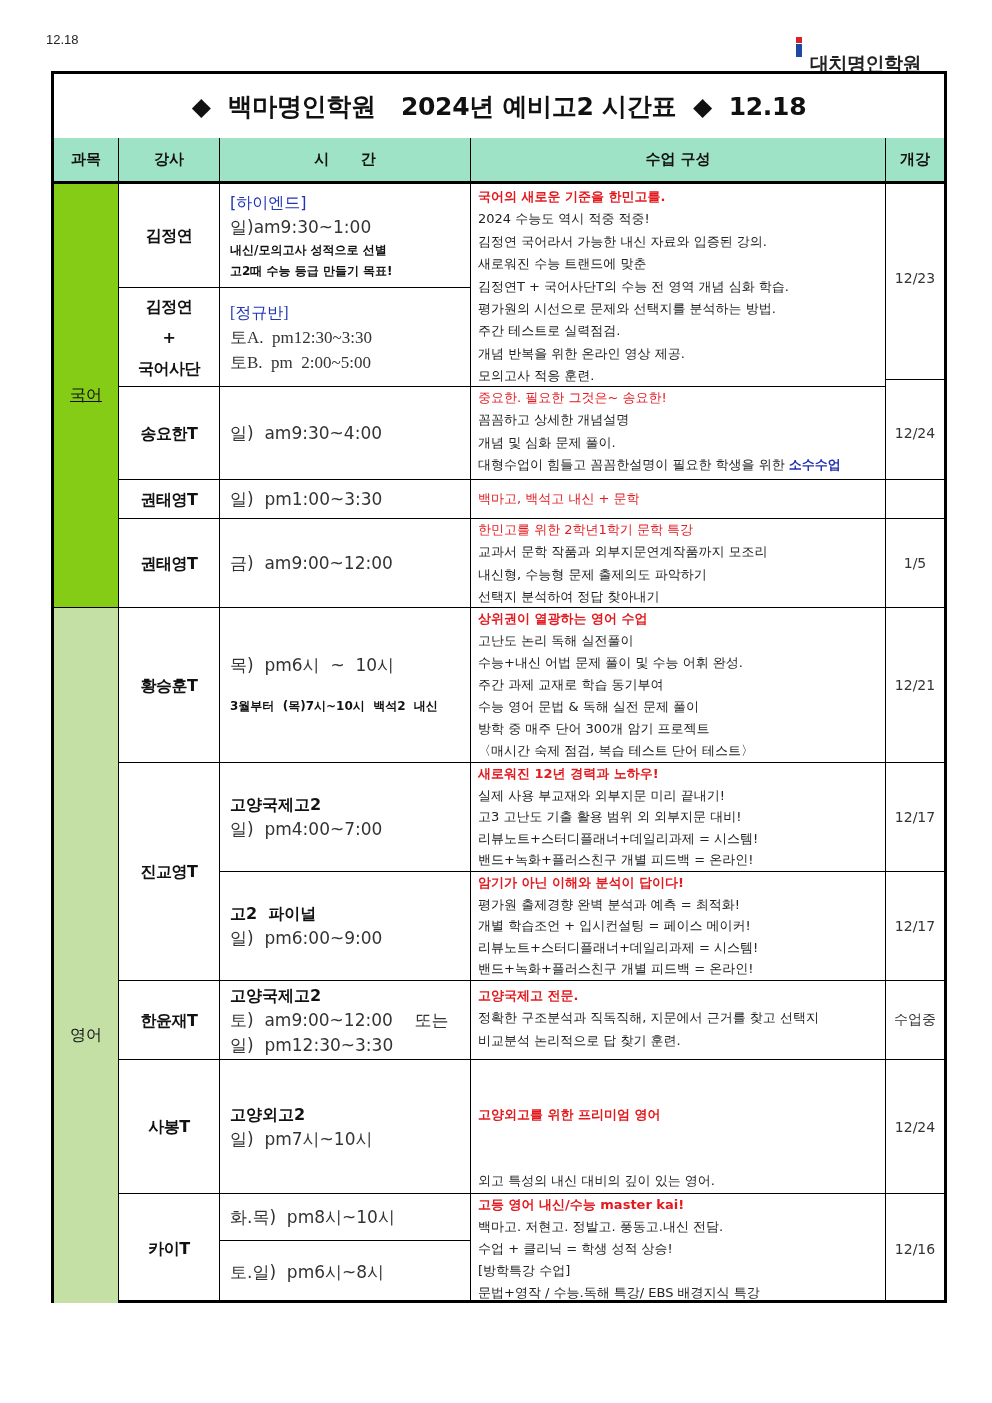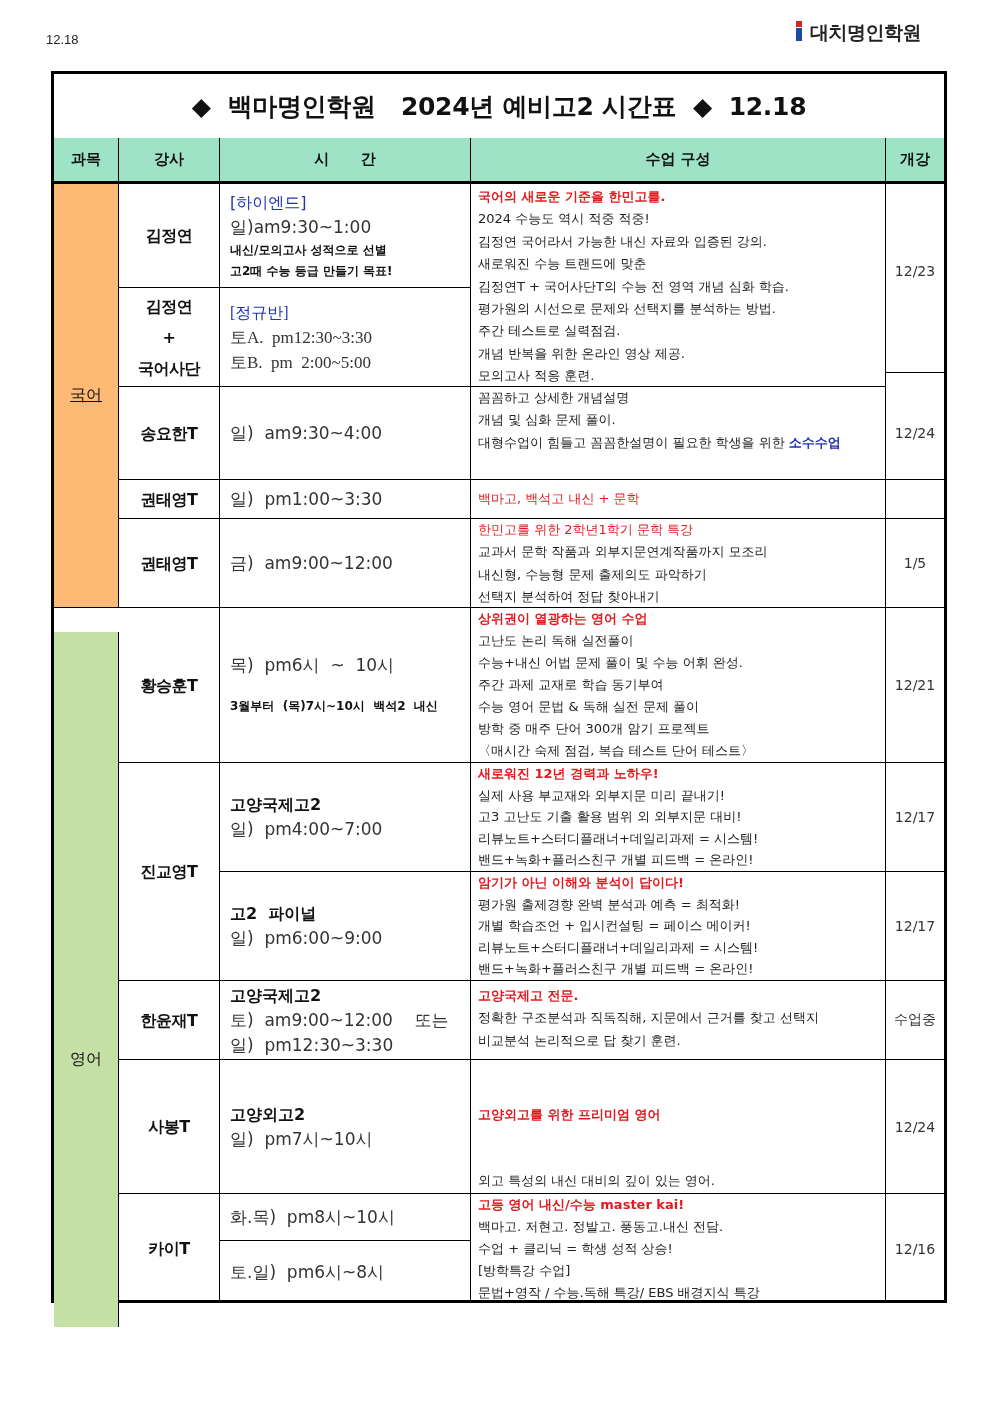--- a/index.html
+++ b/index.html
@@ -3,30 +3,30 @@
 <meta charset="utf-8">
 <style>
   html, body { margin:0; padding:0; background:#ffffff; }
   body { width:992px; height:1403px; position:relative; font-family:"DejaVu Sans", sans-serif; color:#111; overflow:hidden; }
   .date-top { position:absolute; left:46px; top:32px; font-size:13px; color:#222; font-family:"Liberation Sans", sans-serif; }
   .brand { position:absolute; left:792px; top:20px; display:flex; align-items:center; gap:4px; }
   .brand-logo { width:14px; height:24px; position:relative; }
   .brand-logo .r { position:absolute; left:4px; top:0; width:6px; height:6px; background:#d8232a; }
   .brand-logo .b { position:absolute; left:4px; top:7px; width:6px; height:13px; background:#1d4aa0; }
   .brand-logo .g { position:absolute; left:0; top:6px; width:14px; height:18px; background:#9aa0a8; z-index:-1; }
-  .brand-name { font-size:19px; font-weight:bold; color:#222; letter-spacing:-0.5px; }
+  .brand-name { font-size:19px; font-weight:bold; color:#222; letter-spacing:-0.5px;margin-top:31px; }
 
   .sheet { position:absolute; left:51px; top:71px; width:896px; height:1232px; border:3px solid #000; box-sizing:border-box; }
   .title-row { position:absolute; left:0; top:0; width:890px; height:64px; border-bottom:3px solid #000; display:flex; align-items:center; justify-content:center; font-size:25px; font-weight:bold; letter-spacing:-0.3px; }
   .title-row span { white-space:pre; }
 
   .cell { position:absolute; box-sizing:border-box; border-right:1.5px solid #000; border-bottom:1.5px solid #000; overflow:hidden; }
   .hdr { background:#9fe3c7; display:flex; align-items:center; justify-content:center; font-weight:bold; font-size:15px; border-bottom:3px solid #000; }
   .subj { display:flex; align-items:center; justify-content:center; font-size:16px; }
-  .subj-kor { background:#fdba74;text-decoration:underline; }
+  .subj-kor { background:#84cc16;text-decoration:underline; }
   .subj-eng { background:#c5e0a5; }
   .teacher { display:flex; flex-direction:column; align-items:center; justify-content:center; font-size:16px; font-weight:bold; letter-spacing:-0.5px; line-height:31px; }
   .time { padding-left:10px; display:flex; flex-direction:column; justify-content:center; font-size:17px; color:#333; line-height:25px; }
   .time .tag { color:#1f35b5; font-weight:normal; font-size:16px; }
   .time .bold-line { font-weight:bold; font-size:16px; color:#111; }
   .time .small-bold { font-weight:bold; font-size:12px; color:#111; line-height:21px; }
   .desc { padding-left:7px; padding-top:2px; font-size:13px; line-height:22.4px; color:#222; white-space:nowrap; }
   .desc .head { color:#e3191e; font-weight:bold; }
   .desc .head-plain { color:#e3191e; }
   .desc .blue { color:#1f2fb0; font-weight:bold; }
@@ -57,21 +57,21 @@
     <span>12.18</span>
   </div>
 
   <div class="cell hdr" style="left:0;top:64px;width:65px;height:46px;">과목</div>
   <div class="cell hdr" style="left:65px;top:64px;width:101px;height:46px;">강사</div>
   <div class="cell hdr" style="left:166px;top:64px;width:251px;height:46px;white-space:pre;">시      간</div>
   <div class="cell hdr" style="left:417px;top:64px;width:415px;height:46px;">수업 구성</div>
   <div class="cell hdr no-right" style="left:832px;top:64px;width:58px;height:46px;">개강</div>
 
   <div class="cell subj subj-kor" style="left:0;top:110px;width:65px;height:424px;">국어</div>
-  <div class="cell subj subj-eng" style="left:0;top:534px;width:65px;height:695px;border-bottom:none;padding-top:160px;margin-top:24px;">영어</div>
+  <div class="cell subj subj-eng" style="left:0;top:534px;width:65px;height:695px;border-bottom:none;padding-top:160px;">영어</div>
 
   <div class="cell teacher" style="left:65px;top:110px;width:101px;height:104px;">
     <span>김정연</span>
   </div>
   <div class="cell time" style="left:166px;top:110px;width:251px;height:104px;">
     <span class="tag">[하이엔드]</span>
     <span>일)am9:30~1:00</span>
     <span class="small-bold">내신/모의고사 성적으로 선별</span>
     <span class="small-bold">고2때 수능 등급 만들기 목표!</span>
   </div>
@@ -80,40 +80,41 @@
     <div class="head">국어의 새로운 기준을 한민고를.</div>
     <div>2024 수능도 역시 적중 적중!</div>
     <div>김정연 국어라서 가능한 내신 자료와 입증된 강의.</div>
     <div>새로워진 수능 트랜드에 맞춘</div>
     <div>김정연T + 국어사단T의 수능 전 영역 개념 심화 학습.</div>
     <div>평가원의 시선으로 문제와 선택지를 분석하는 방법.</div>
     <div>주간 테스트로 실력점검.</div>
     <div>개념 반복을 위한 온라인 영상 제공.</div>
     <div>모의고사 적응 훈련.</div>
   </div>
-  <div class="cell start" style="left:832px;top:96px;width:58px;height:203px;">12/23</div>
+  <div class="cell start" style="left:832px;top:103px;width:58px;height:203px;">12/23</div>
 
   <div class="cell teacher" style="left:65px;top:214px;width:101px;height:99px;">
     <span>김정연</span>
     <span>+</span>
     <span>국어사단</span>
   </div>
   <div class="cell time" style="left:166px;top:214px;width:251px;height:99px;font-family:Liberation Serif, serif;">
     <span class="tag">[정규반]</span>
     <span style="white-space:pre">토A.  pm12:30~3:30</span>
     <span style="white-space:pre">토B.  pm  2:00~5:00</span>
   </div>
 
   <div class="cell teacher" style="left:65px;top:313px;width:101px;height:93px;">
     <span>송요한T</span>
   </div>
   <div class="cell time" style="left:166px;top:313px;width:251px;height:93px;">
     <span style="white-space:pre">일)  am9:30~4:00</span>
   </div>
   <div class="cell desc" style="left:417px;top:313px;width:415px;height:93px;padding-top:0;">
+    <div class="head-plain">중요한. 필요한 그것은~ 송요한!</div>
     <div>꼼꼼하고 상세한 개념설명</div>
     <div>개념 및 심화 문제 풀이.</div>
     <div><span>대형수업이 힘들고 꼼꼼한설명이 필요한 학생을 위한 </span><span class="blue">소수수업</span></div>
   </div>
   <div class="cell start" style="left:832px;top:313px;width:58px;height:93px;">12/24</div>
 
   <div class="cell teacher" style="left:65px;top:406px;width:101px;height:39px;">
     <span>권태영T</span>
   </div>
   <div class="cell time" style="left:166px;top:406px;width:251px;height:39px;">

